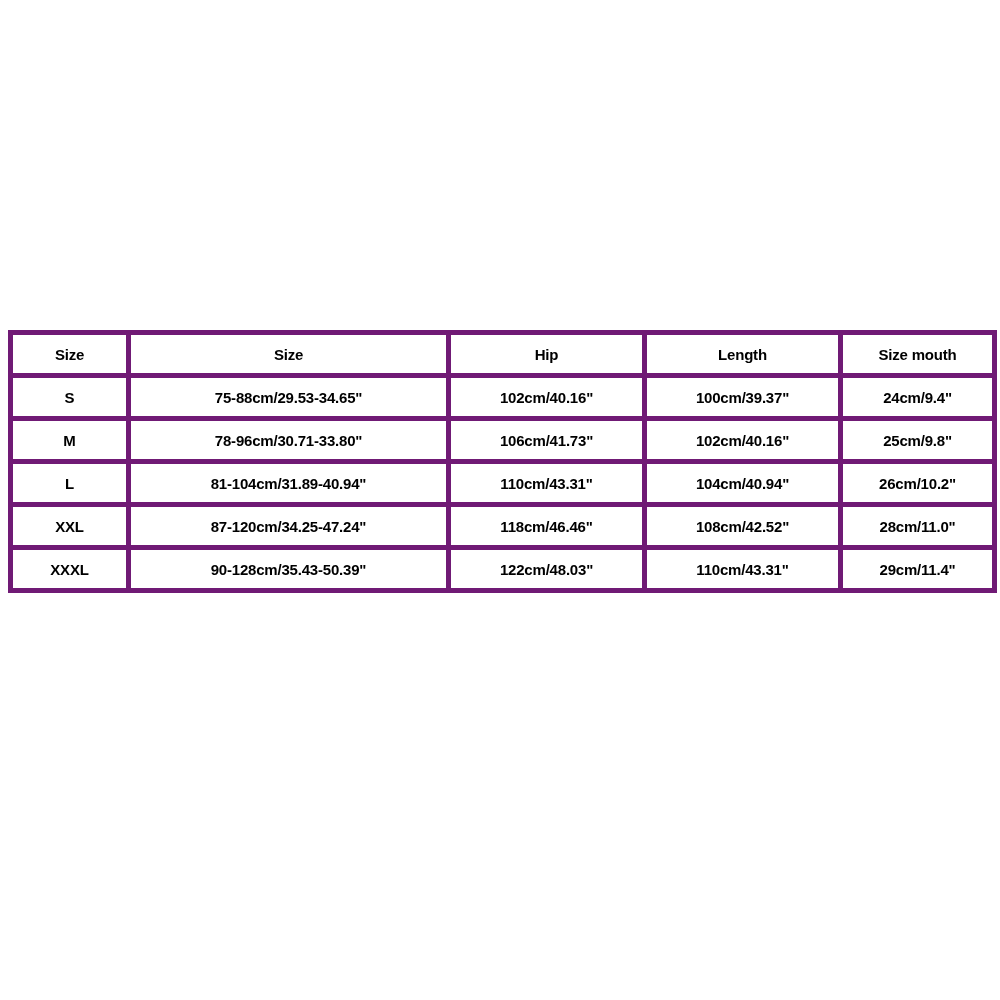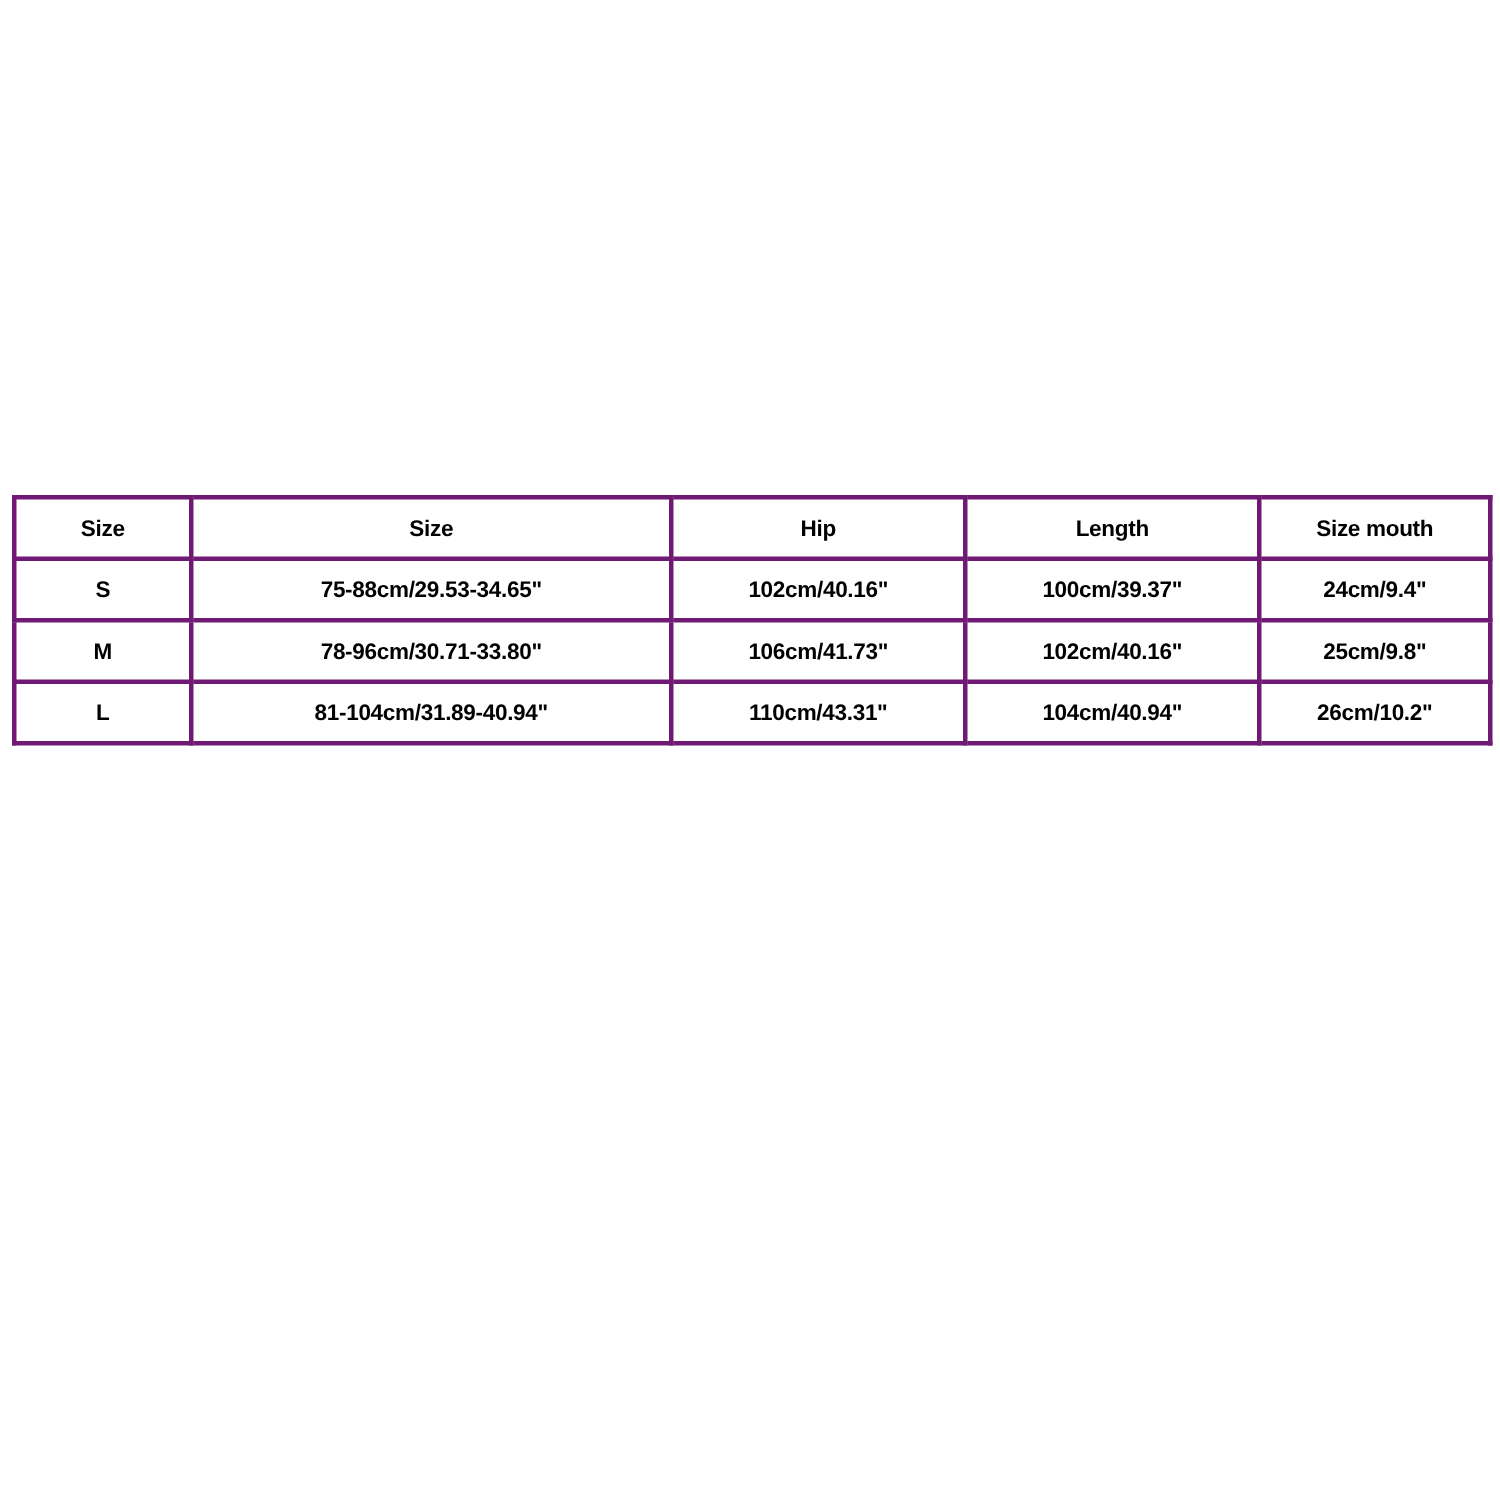--- a/index.html
+++ b/index.html
@@ -25,21 +25,21 @@
     top: 330px;
     width: 984px;
   }
   table.size-chart {
     border-collapse: collapse;
     width: 984px;
     table-layout: fixed;
   }
   table.size-chart td,
   table.size-chart th {
-    border: 3px solid #701a75;
+    border: 5px solid #701a75;
     text-align: center;
     vertical-align: middle;
     font-size: 15px;
     font-weight: bold;
     height: 38px;
     padding: 0 4px;
     white-space: nowrap;
     letter-spacing: -0.2px;
   }
   table.size-chart thead th {
@@ -89,16 +89,30 @@
           <td>102cm/40.16"</td>
           <td>25cm/9.8"</td>
         </tr>
         <tr>
           <td>L</td>
           <td>81-104cm/31.89-40.94"</td>
           <td>110cm/43.31"</td>
           <td>104cm/40.94"</td>
           <td>26cm/10.2"</td>
         </tr>
+        <tr>
+          <td>XXL</td>
+          <td>87-120cm/34.25-47.24"</td>
+          <td>118cm/46.46"</td>
+          <td>108cm/42.52"</td>
+          <td>28cm/11.0"</td>
+        </tr>
+        <tr>
+          <td>XXXL</td>
+          <td>90-128cm/35.43-50.39"</td>
+          <td>122cm/48.03"</td>
+          <td>110cm/43.31"</td>
+          <td>29cm/11.4"</td>
+        </tr>
       </tbody>
     </table>
   </div>
 </div>
 
 </body></html>

